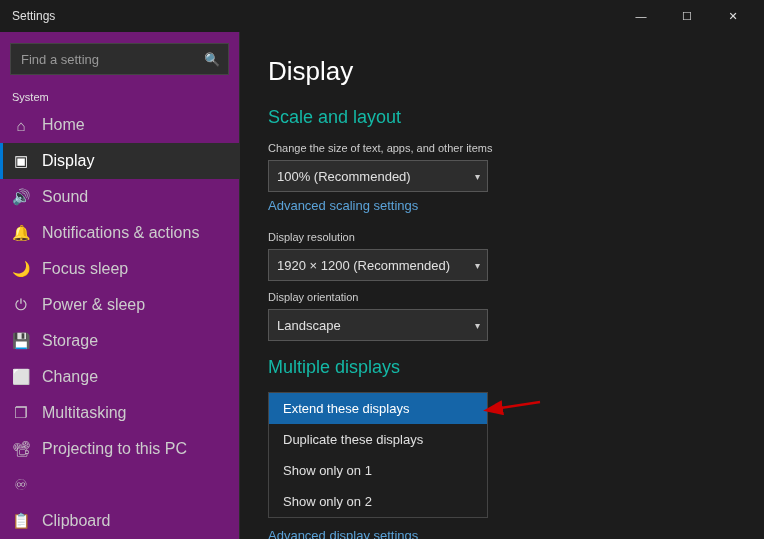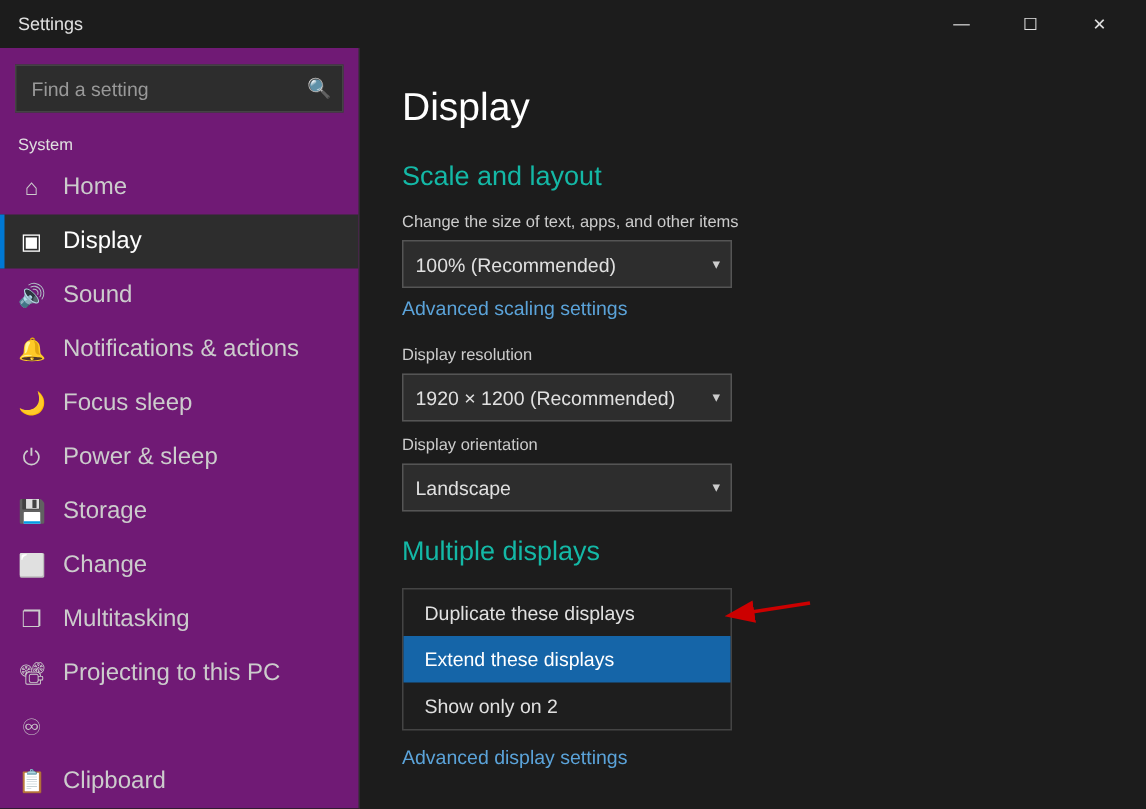--- a/index.html
+++ b/index.html
@@ -332,25 +332,28 @@
         </select>
         <span class="select-arrow">▾</span>
       </div>
     </div>
 
     <div class="multiple-displays-section">
       <h2 class="section-title" style="margin-top:16px;">Multiple displays</h2>
 
       <div style="position:relative; display:inline-block;">
         <div class="dropdown-menu">
+          <div class="dropdown-menu-item selected">
+            <span>Extend these displays</span>
+          </div>
           <div class="dropdown-menu-item">
             <span>Duplicate these displays</span>
           </div>
-          <div class="dropdown-menu-item selected">
-            <span>Extend these displays</span>
+          <div class="dropdown-menu-item">
+            <span>Show only on 1</span>
           </div>
           <div class="dropdown-menu-item">
             <span>Show only on 2</span>
           </div>
         </div>
 
         
         <svg class="red-arrow" style="position:absolute; right:-62px; top:2px; width:70px; height:36px;" viewBox="0 0 70 36" xmlns="http://www.w3.org/2000/svg">
           <defs>
             <marker id="arrowhead" markerWidth="8" markerHeight="8" refX="6" refY="3" orient="auto">

